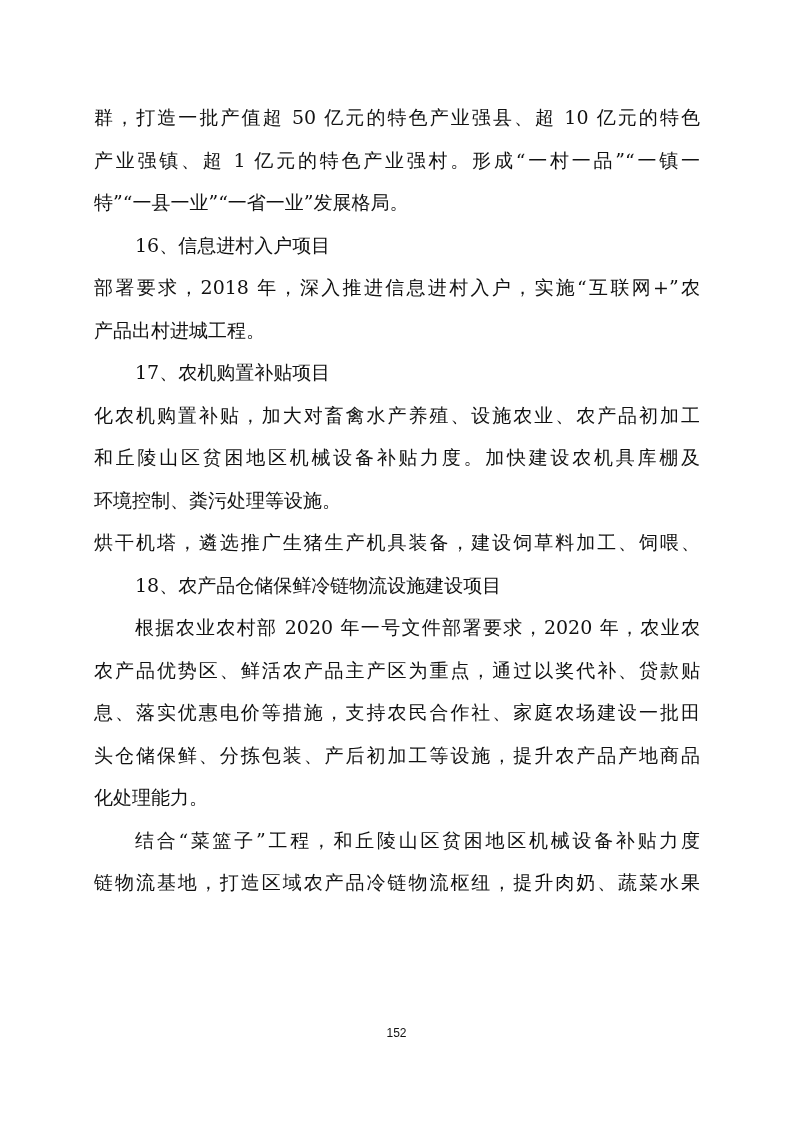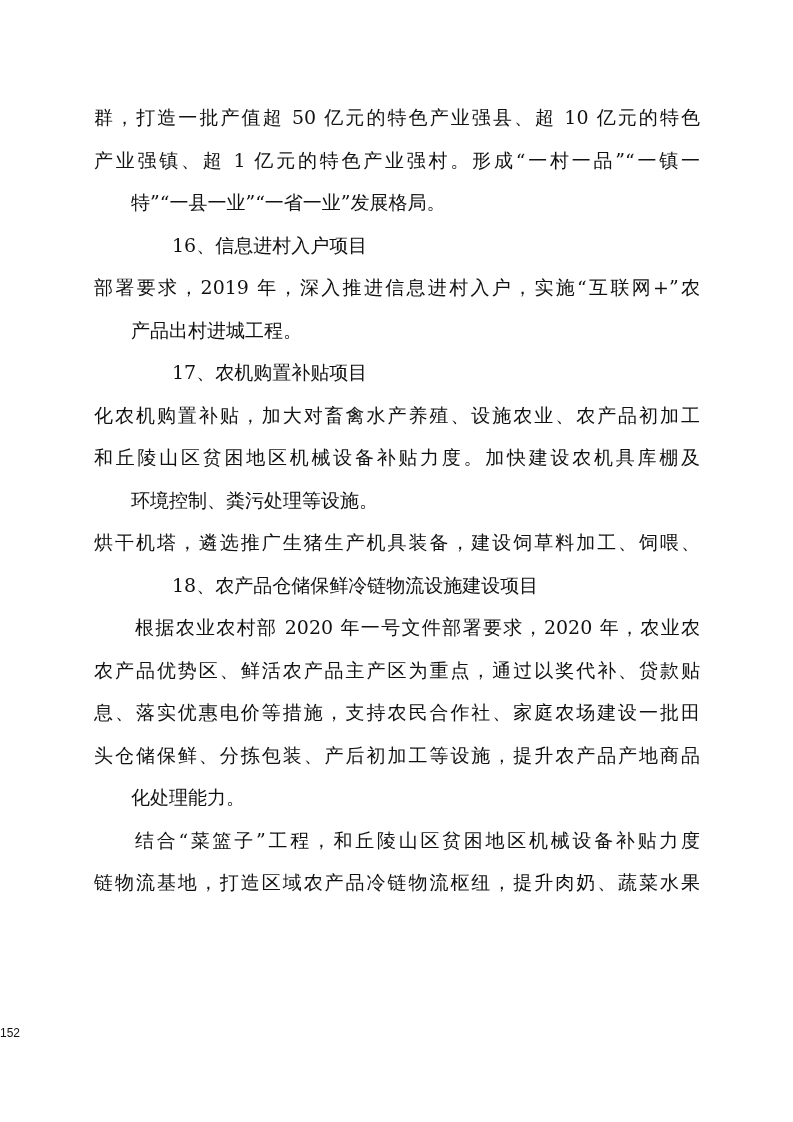--- a/index.html
+++ b/index.html
@@ -7,39 +7,39 @@
   .page {
     position: absolute; left: 94px; top: 96px; width: 606px;
     font-family: "DejaVu Serif", "Liberation Serif", serif;
     font-size: 19px; color: #111111;
   }
   .line {
     height: 42.5px; line-height: 42.5px; white-space: nowrap;
     text-align: justify; text-align-last: justify;
     overflow: visible;
   }
-  .line.last { text-align-last: left; margin-left: 37px; }
+  .line.last { text-align-last: left; }
   .line.indent { padding-left: 41px; }
   .page-number {
-    position: absolute; top: 1026px; left: 0; width: 793px; text-align: left;
+    position: absolute; top: 1026px; left: 0; width: 793px; text-align: center;
     font-family: "Liberation Sans", sans-serif; font-size: 12px; color: #111;
   }
 </style>
 </head>
 <body>
 
 <div class="page">
 
   <div class="line">群，打造一批产值超 50 亿元的特色产业强县、超 10 亿元的特色</div>
   <div class="line">产业强镇、超 1 亿元的特色产业强村。形成“一村一品”“一镇一</div>
   <div class="line last">特”“一县一业”“一省一业”发展格局。</div>
 
   <div class="line indent last">16、信息进村入户项目</div>
 
-  <div class="line">部署要求，2019 年，深入推进信息进村入户，实施“互联网+”农</div>
+  <div class="line">部署要求，2018 年，深入推进信息进村入户，实施“互联网+”农</div>
   <div class="line last">产品出村进城工程。</div>
 
   <div class="line indent last">17、农机购置补贴项目</div>
 
   <div class="line">化农机购置补贴，加大对畜禽水产养殖、设施农业、农产品初加工</div>
   <div class="line">和丘陵山区贫困地区机械设备补贴力度。加快建设农机具库棚及</div>
   <div class="line last">环境控制、粪污处理等设施。</div>
   <div class="line">烘干机塔，遴选推广生猪生产机具装备，建设饲草料加工、饲喂、</div>
 
   <div class="line indent last">18、农产品仓储保鲜冷链物流设施建设项目</div>

